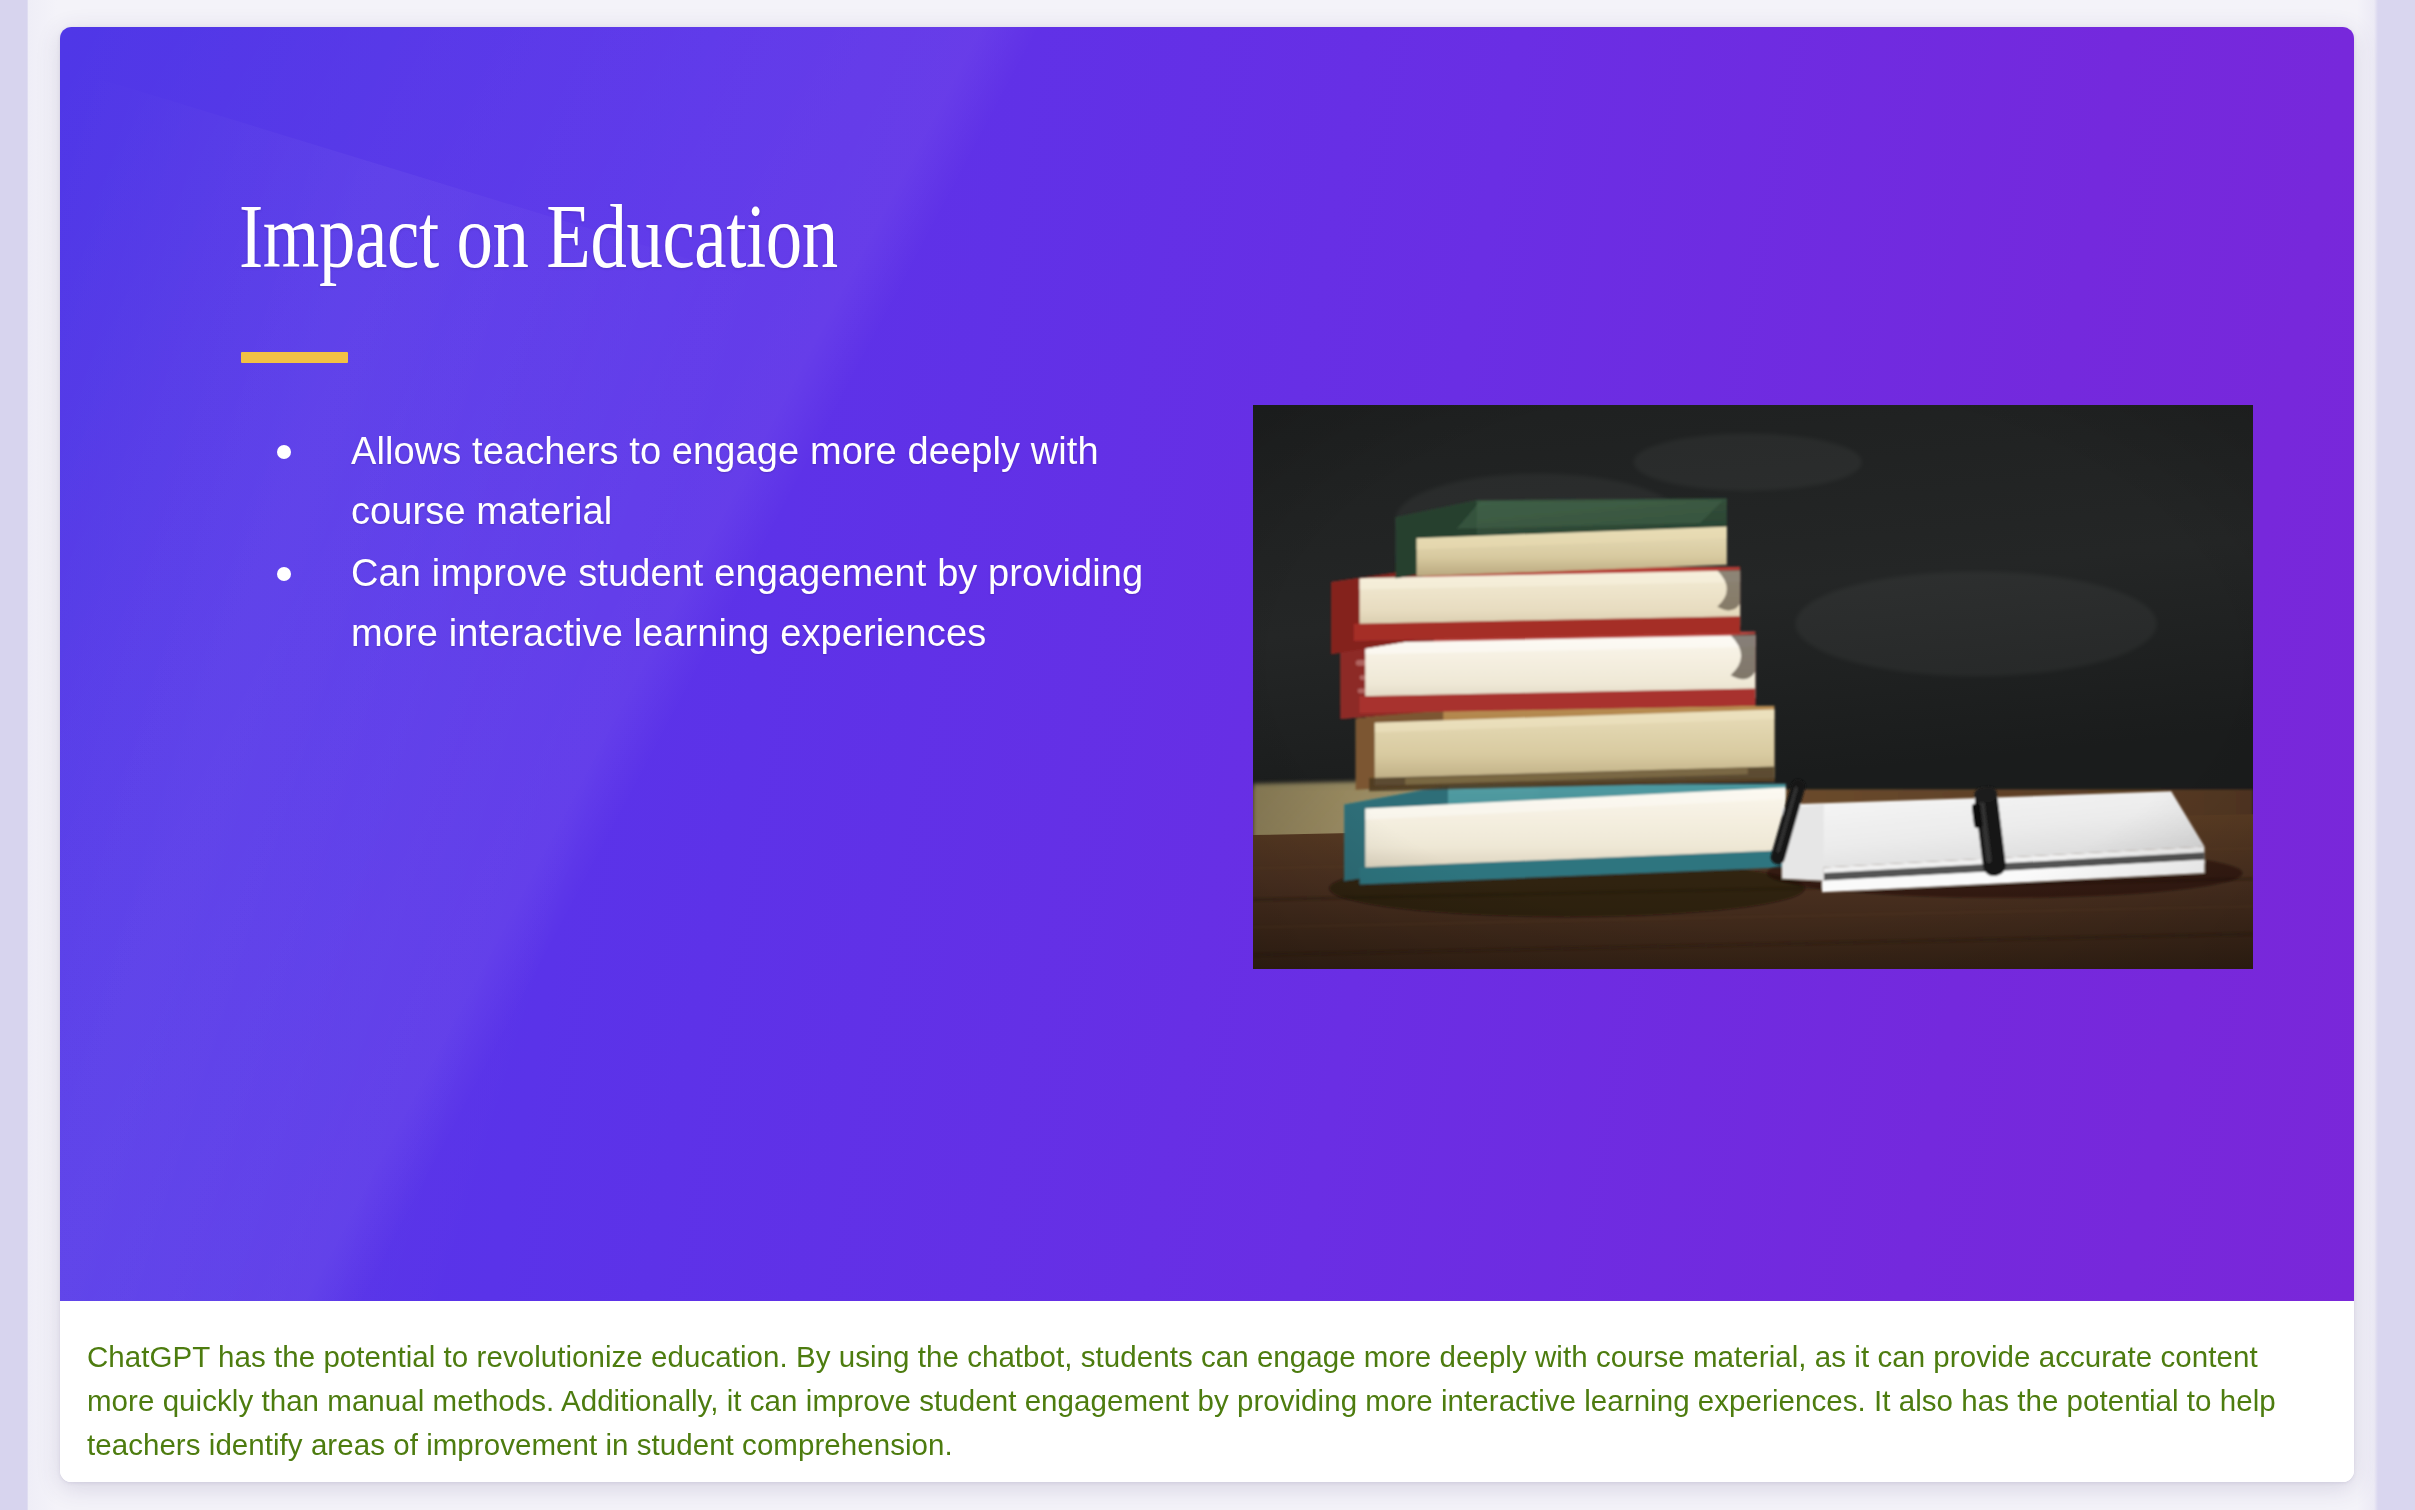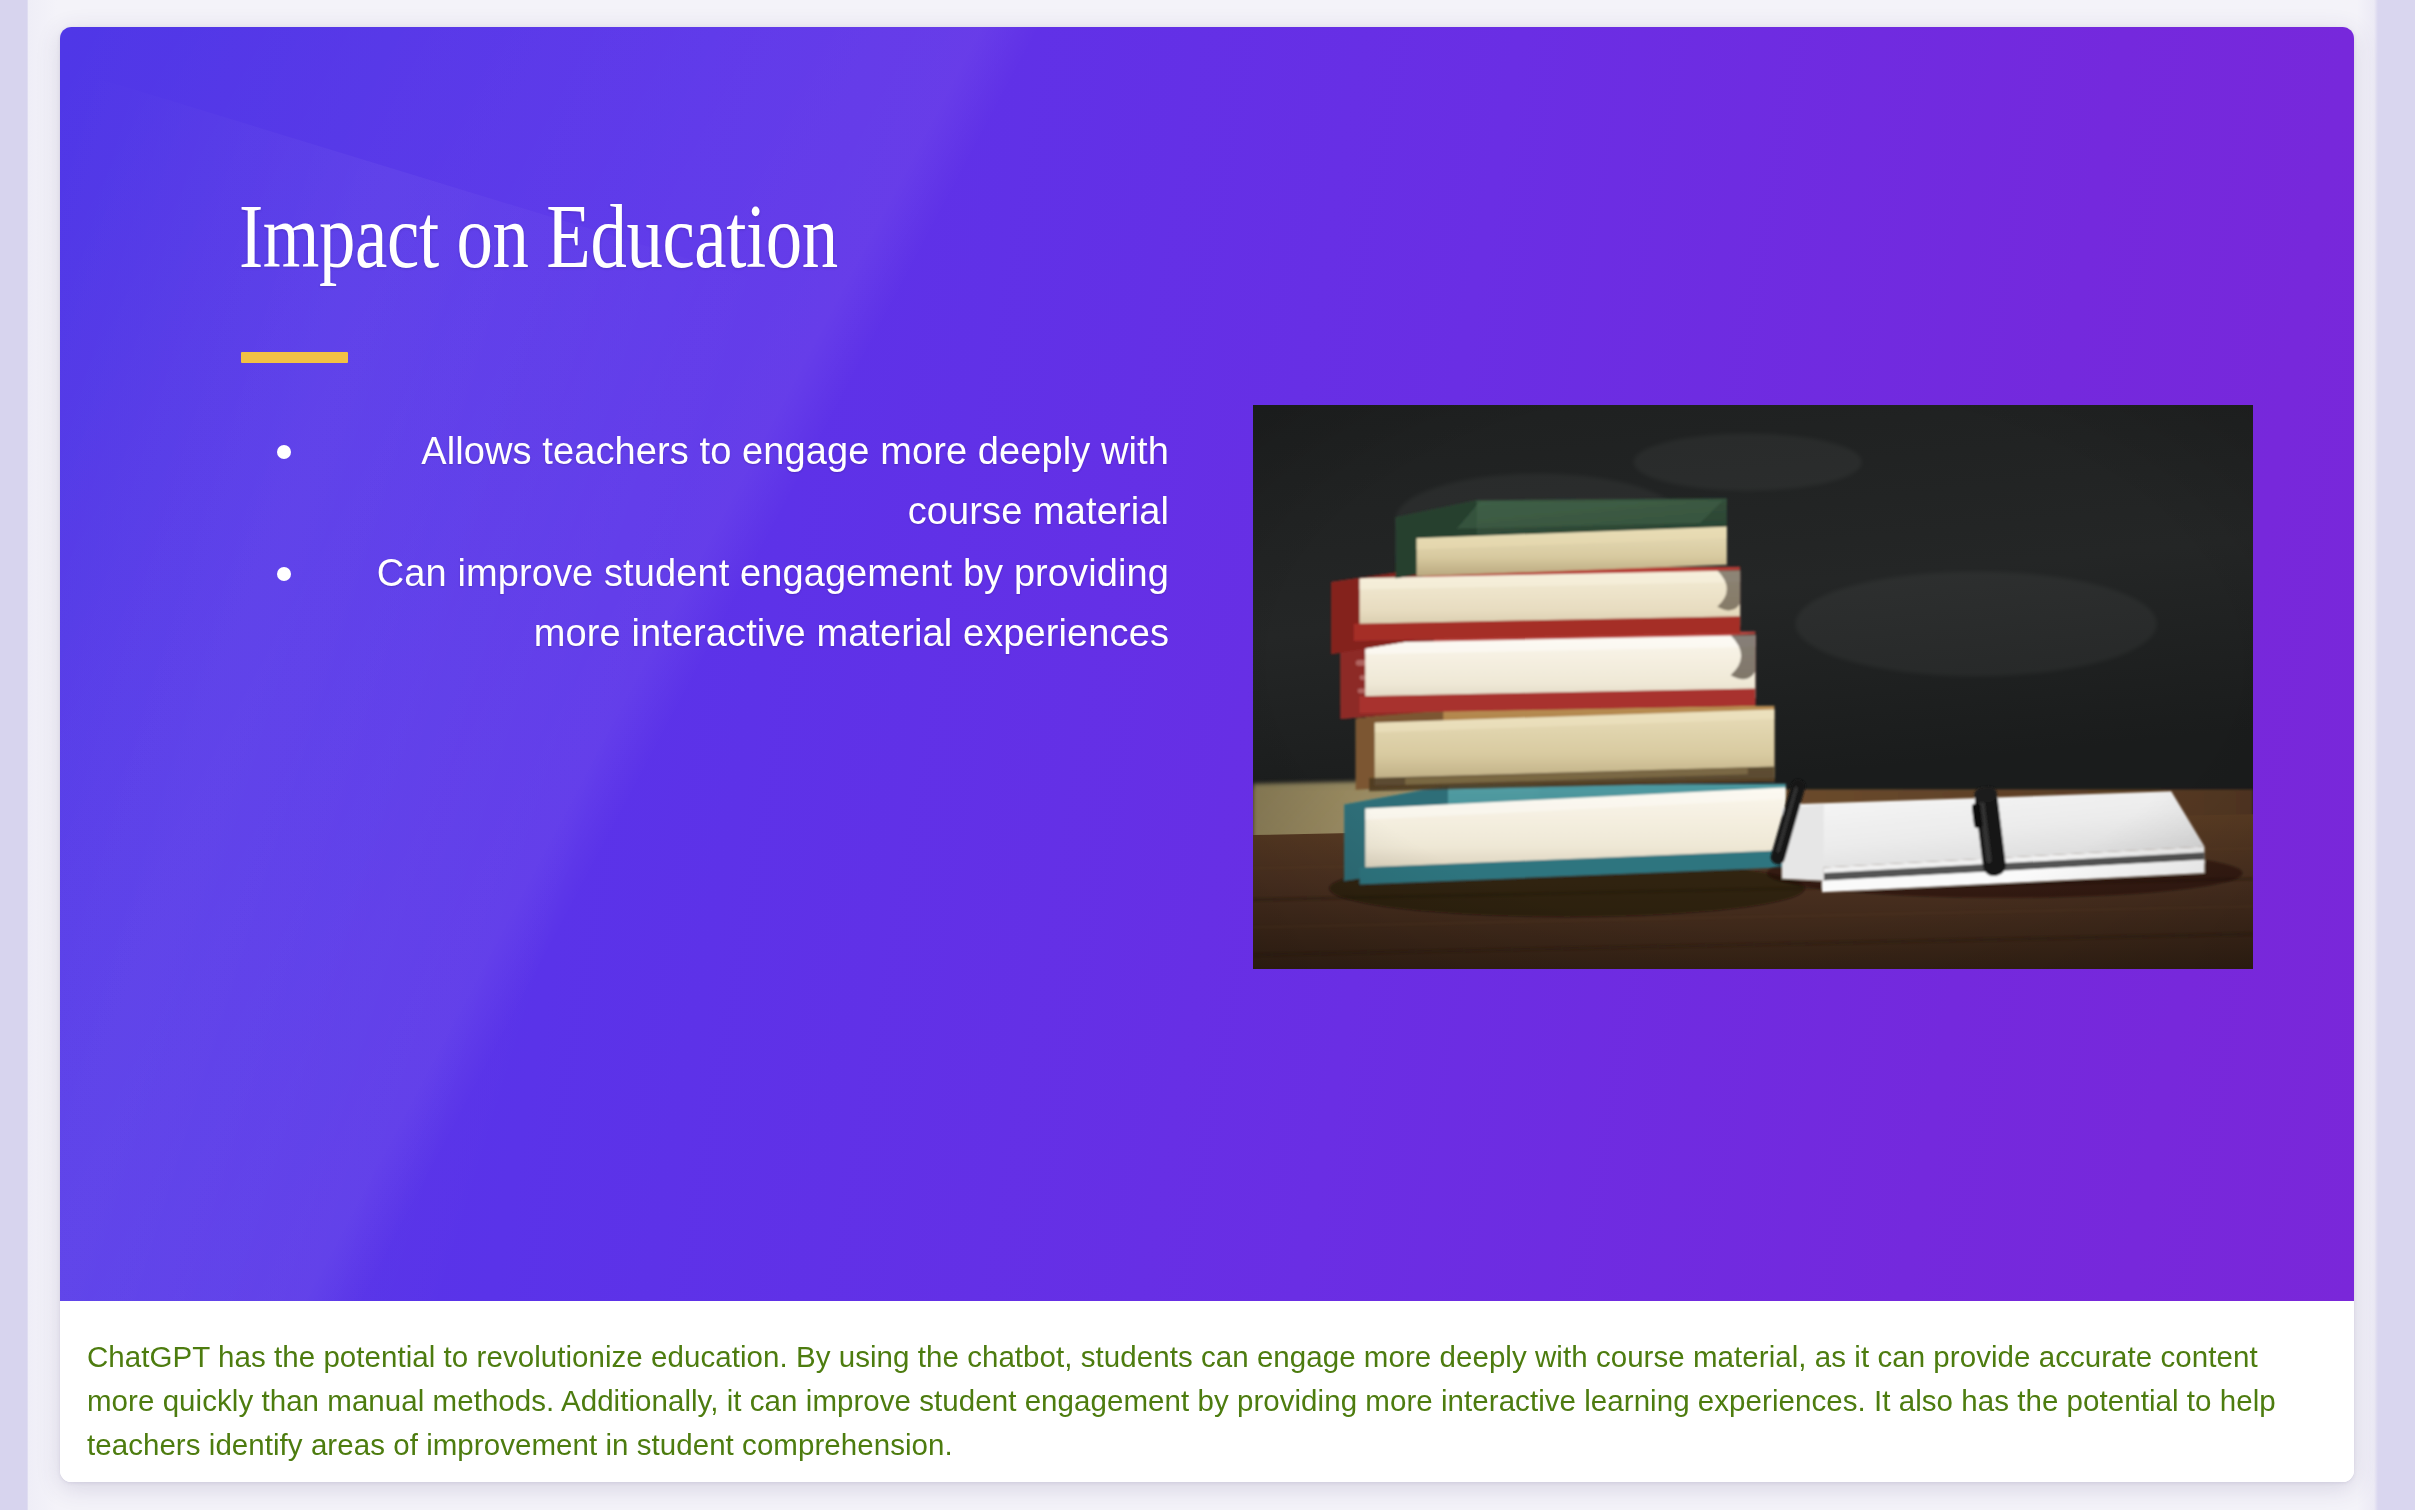--- a/index.html
+++ b/index.html
@@ -57,21 +57,20 @@
         rgba(255,255,255,0.00) 0%,
         rgba(255,255,255,0.055) 31%,
         rgba(255,255,255,0.00) 33%),
       linear-gradient(100deg,
         #4f37e7 0%,
         #5a33e9 26%,
         #6a2ee4 58%,
         #7429dd 82%,
         #7a27d9 100%);
     overflow: hidden;
-    text-align: right;
   }
 
   
   #slide::after {
     content: "";
     position: absolute;
     left: -247px;
     top: 114px;
     width: 723px;
     height: 1712px;
@@ -192,21 +191,21 @@
 
     <div id="title-rule"></div>
 
     <ul id="bullet-list">
       <li class="bullet-item">
         <span class="bullet-dot"></span>
         <span>Allows teachers to engage more deeply with course material</span>
       </li>
       <li class="bullet-item">
         <span class="bullet-dot"></span>
-        <span>Can improve student engagement by providing more interactive material experiences</span>
+        <span>Can improve student engagement by providing more interactive learning experiences</span>
       </li>
     </ul>
 
     <figure id="slide-photo">
       <svg id="photo-canvas" viewBox="0 0 1051 593" preserveAspectRatio="none">
         <defs>
           <linearGradient id="chalk" x1="0" y1="0" x2="0.25" y2="1">
             <stop offset="0%" stop-color="#1e2020"></stop>
             <stop offset="55%" stop-color="#242626"></stop>
             <stop offset="100%" stop-color="#1a1c1c"></stop>

